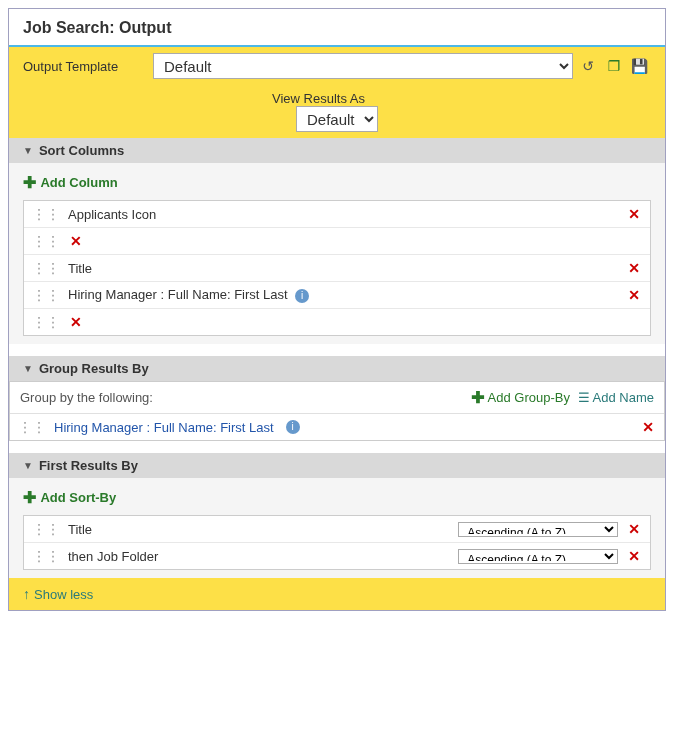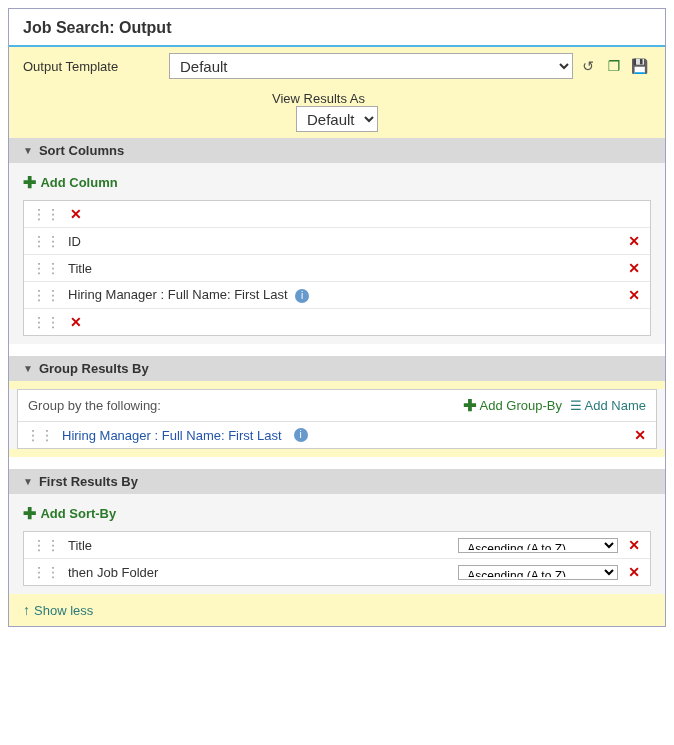--- a/index.html
+++ b/index.html
@@ -8,21 +8,21 @@
       font-size: 13px;
       background: #fff;
       color: #333;
       width: 674px;
       min-height: 745px;
     }
 
     .main-container {
       border: 1px solid #a0a0c0;
       margin: 8px;
-      background: #fef9c3;
+      background: #fde047;
     }
 
     .page-header {
       background: #fff;
       padding: 10px 14px 8px 14px;
       border-bottom: 2px solid #4db8e8;
       font-size: 16px;
       font-weight: bold;
       color: #333;
     }
@@ -218,21 +218,21 @@
 
     .arrow-up {
       font-size: 14px;
       color: #2a7a7a;
     }
 
     .output-template-row {
       display: flex;
       align-items: center;
       padding: 6px 14px;
-      gap: 16px;
+      gap: 0;
     }
 
     .view-results-row {
       display: flex;
       align-items: center;
       padding: 6px 14px;
       gap: 0;
       flex-direction: column;
     }
 
@@ -321,25 +321,25 @@
   </div>
   <div class="section-content">
     <button class="add-btn">
       <span class="plus">✚</span>
       <span>Add Column</span>
     </button>
     <div class="column-list">
 
       <div class="column-item">
         <span class="drag-handle">⋮⋮</span>
+        <span class="column-name">Applicants Icon</span>
         <button class="remove-btn">✕</button>
       </div>
       <div class="column-item">
         <span class="drag-handle">⋮⋮</span>
-        <span class="column-name">ID</span>
         <button class="remove-btn">✕</button>
       </div>
       <div class="column-item">
         <span class="drag-handle">⋮⋮</span>
         <span class="column-name">Title</span>
         <button class="remove-btn">✕</button>
       </div>
       <div class="column-item">
         <span class="drag-handle">⋮⋮</span>
         <span class="column-name">Hiring Manager : Full Name: First Last <span class="info-icon">i</span></span>
@@ -352,21 +352,21 @@
     </div>
   </div>
 
   <div class="section-gap"></div>
 
   <div class="section-header">
     <span class="triangle">▼</span>
     <span>Group Results By</span>
   </div>
   <div class="group-by-section">
-    <div style="margin: 8px; border: 1px solid #ccc; background: #fff;">
+    <div style="border: 1px solid #ccc; background: #fff;">
       <div style="display: flex; align-items: center; padding: 6px 10px; border-bottom: 1px solid #e0e0e0;">
         <span class="group-by-label">Group by the following:</span>
         <div class="group-by-actions">
           <span class="action-link-green">
             <span style="font-size:16px;font-weight:bold;">✚</span>
             <span>Add Group-By</span>
           </span>
           <span class="action-link-teal">
             <span>☰</span>
             <span>Add Name</span>

